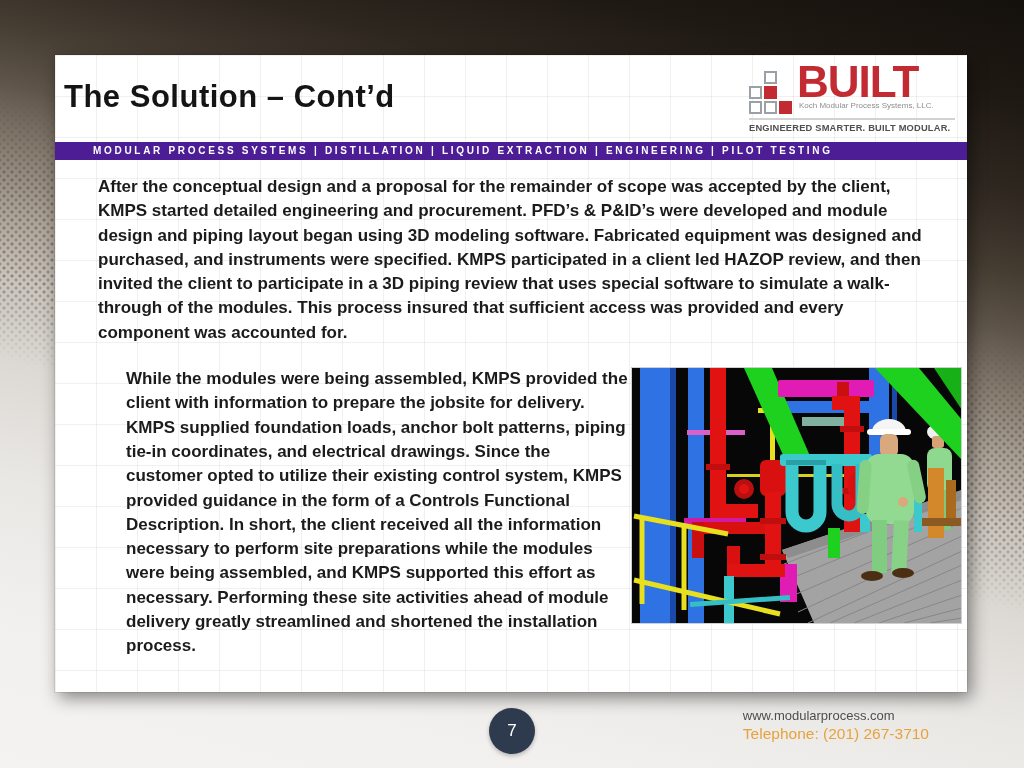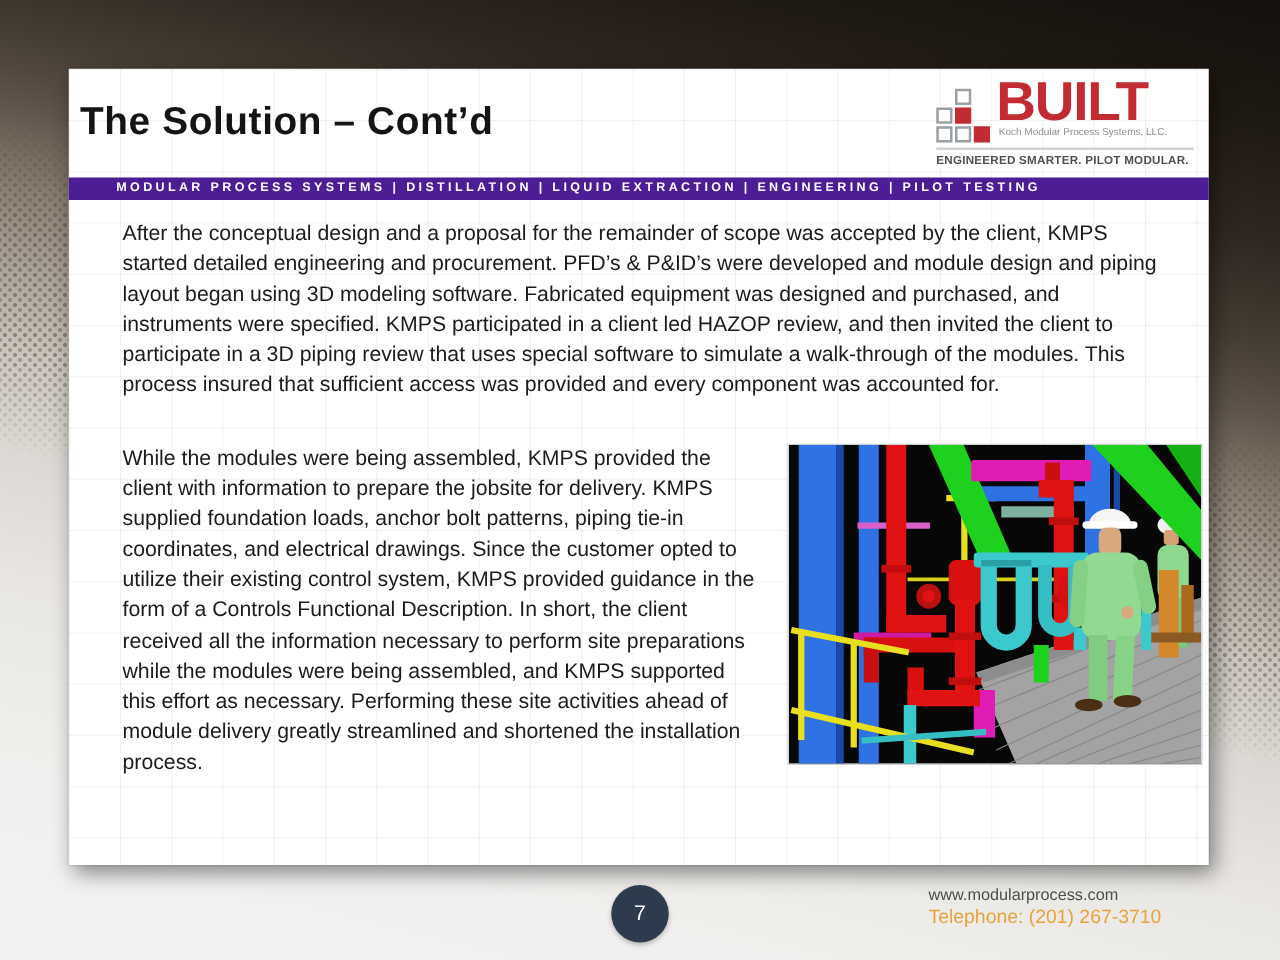--- a/index.html
+++ b/index.html
@@ -65,23 +65,23 @@
   }
 
   .banner {
     position:absolute; top:87px; left:0; right:0; height:18px;
     background:#4c1d95; color:#ffffff;
     font-size:10px; font-weight:bold; letter-spacing:2.7px; line-height:18px;
     padding-left:38px; white-space:nowrap; overflow:hidden;
   }
 
   .content { position:absolute; top:105px; left:0; right:0; bottom:0; padding:15px 5px 0 43px; }
-  .para { font-size:17px; line-height:24.3px; color:#1b1b1b; }
+  .para { font-size:17px; line-height:24.3px; color:#1b1b1b;font-weight:bold; }
   .para1 { padding-right:27px; }
-  .row { display:flex; margin-top:34px; }
+  .row { display:flex; margin-top:22px;padding-left:28px; }
   .para2 { width:507px; }
 
   .figure {
     margin-left:auto; width:332px; height:257px;
     border:1px solid #cdd0d2; background:#fff; overflow:hidden;
   }
   .figure svg { display:block; }
 
   
   .page-badge {
@@ -116,21 +116,21 @@
               <div class="sq empty"></div>
             <div class="sq outline"></div>
               <div class="sq outline"></div>
               <div class="sq red"></div>
           </div>
           <div class="logo-main">
             <div class="logo-name">BUILT</div>
             <div class="logo-sub">Koch Modular Process Systems, LLC.</div>
           </div>
         </div>
-        <div class="logo-tagline">ENGINEERED SMARTER. PILOT MODULAR.</div>
+        <div class="logo-tagline">ENGINEERED SMARTER. BUILT MODULAR.</div>
       </div>
     </div>
 
     <div class="banner">MODULAR PROCESS SYSTEMS | DISTILLATION | LIQUID EXTRACTION | ENGINEERING | PILOT TESTING</div>
 
     <div class="content">
       <div class="para para1">After the conceptual design and a proposal for the remainder of scope was accepted by the client, KMPS started detailed engineering and procurement. PFD’s &amp; P&amp;ID’s were developed and module design and piping layout began using 3D modeling software. Fabricated equipment was designed and purchased, and instruments were specified. KMPS participated in a client led HAZOP review, and then invited the client to participate in a 3D piping review that uses special software to simulate a walk-through of the modules. This process insured that sufficient access was provided and every component was accounted for.</div>
 
       <div class="row">
         <div class="para para2">While the modules were being assembled, KMPS provided the client with information to prepare the jobsite for delivery. KMPS supplied foundation loads, anchor bolt patterns, piping tie-in coordinates, and electrical drawings. Since the customer opted to utilize their existing control system, KMPS provided guidance in the form of a Controls Functional Description. In short, the client received all the information necessary to perform site preparations while the modules were being assembled, and KMPS supported this effort as necessary. Performing these site activities ahead of module delivery greatly streamlined and shortened the installation process.</div>

